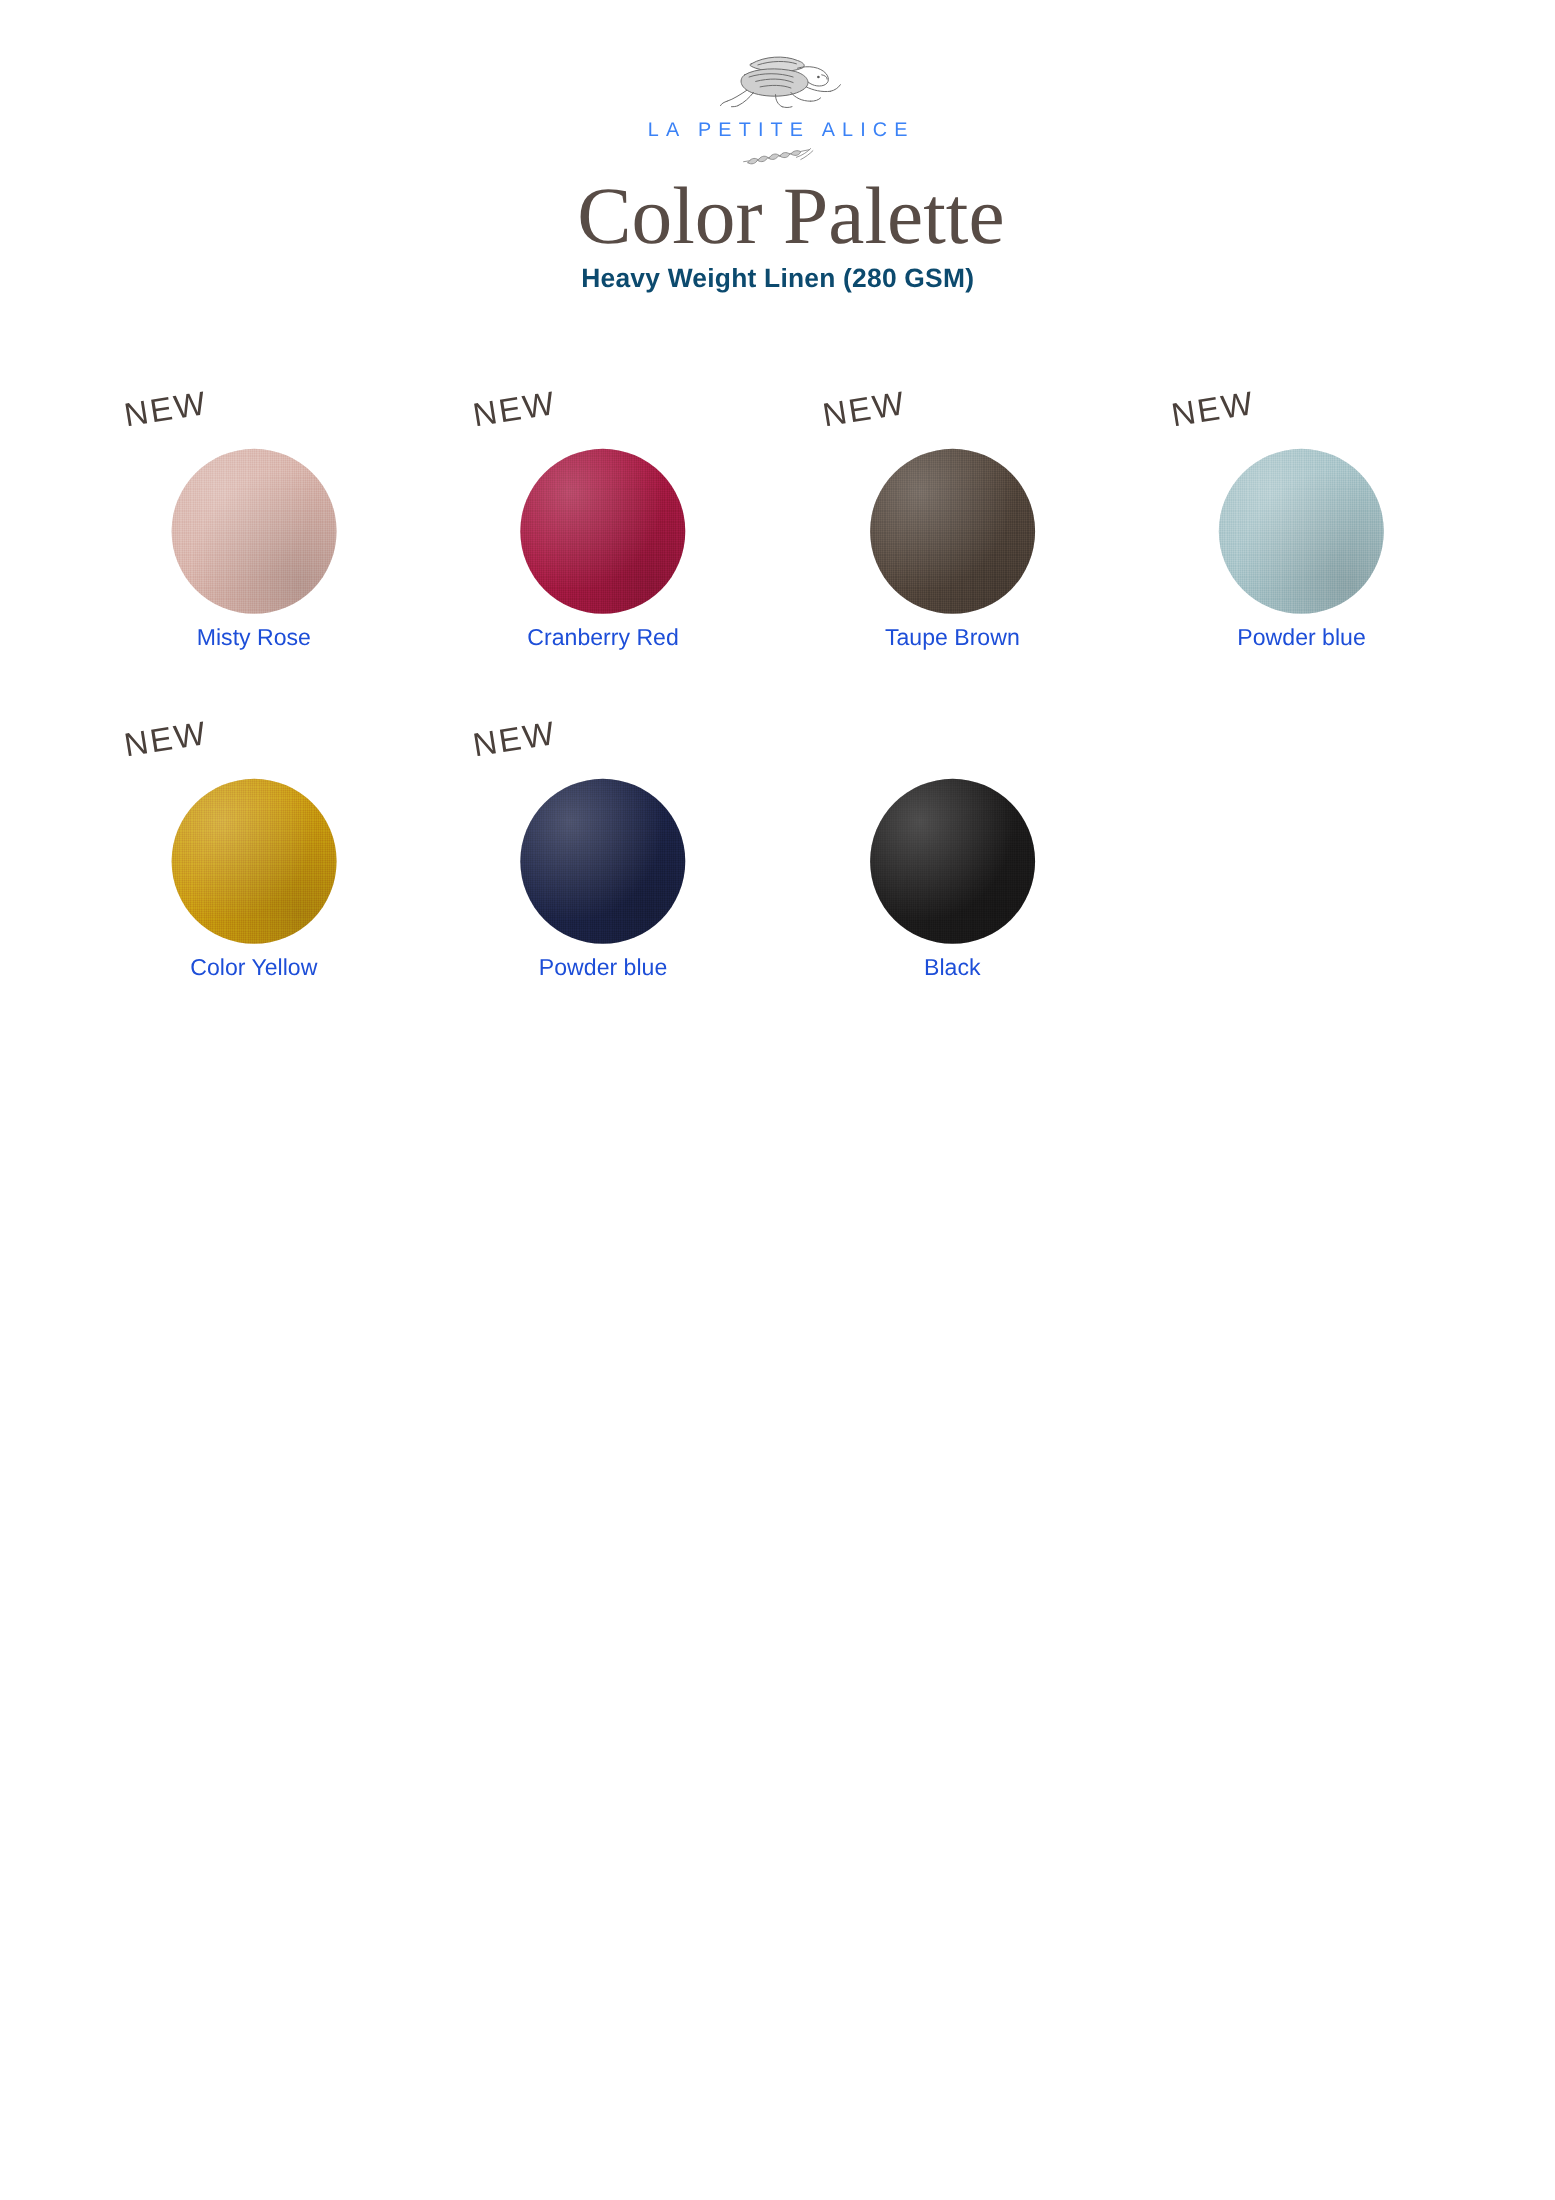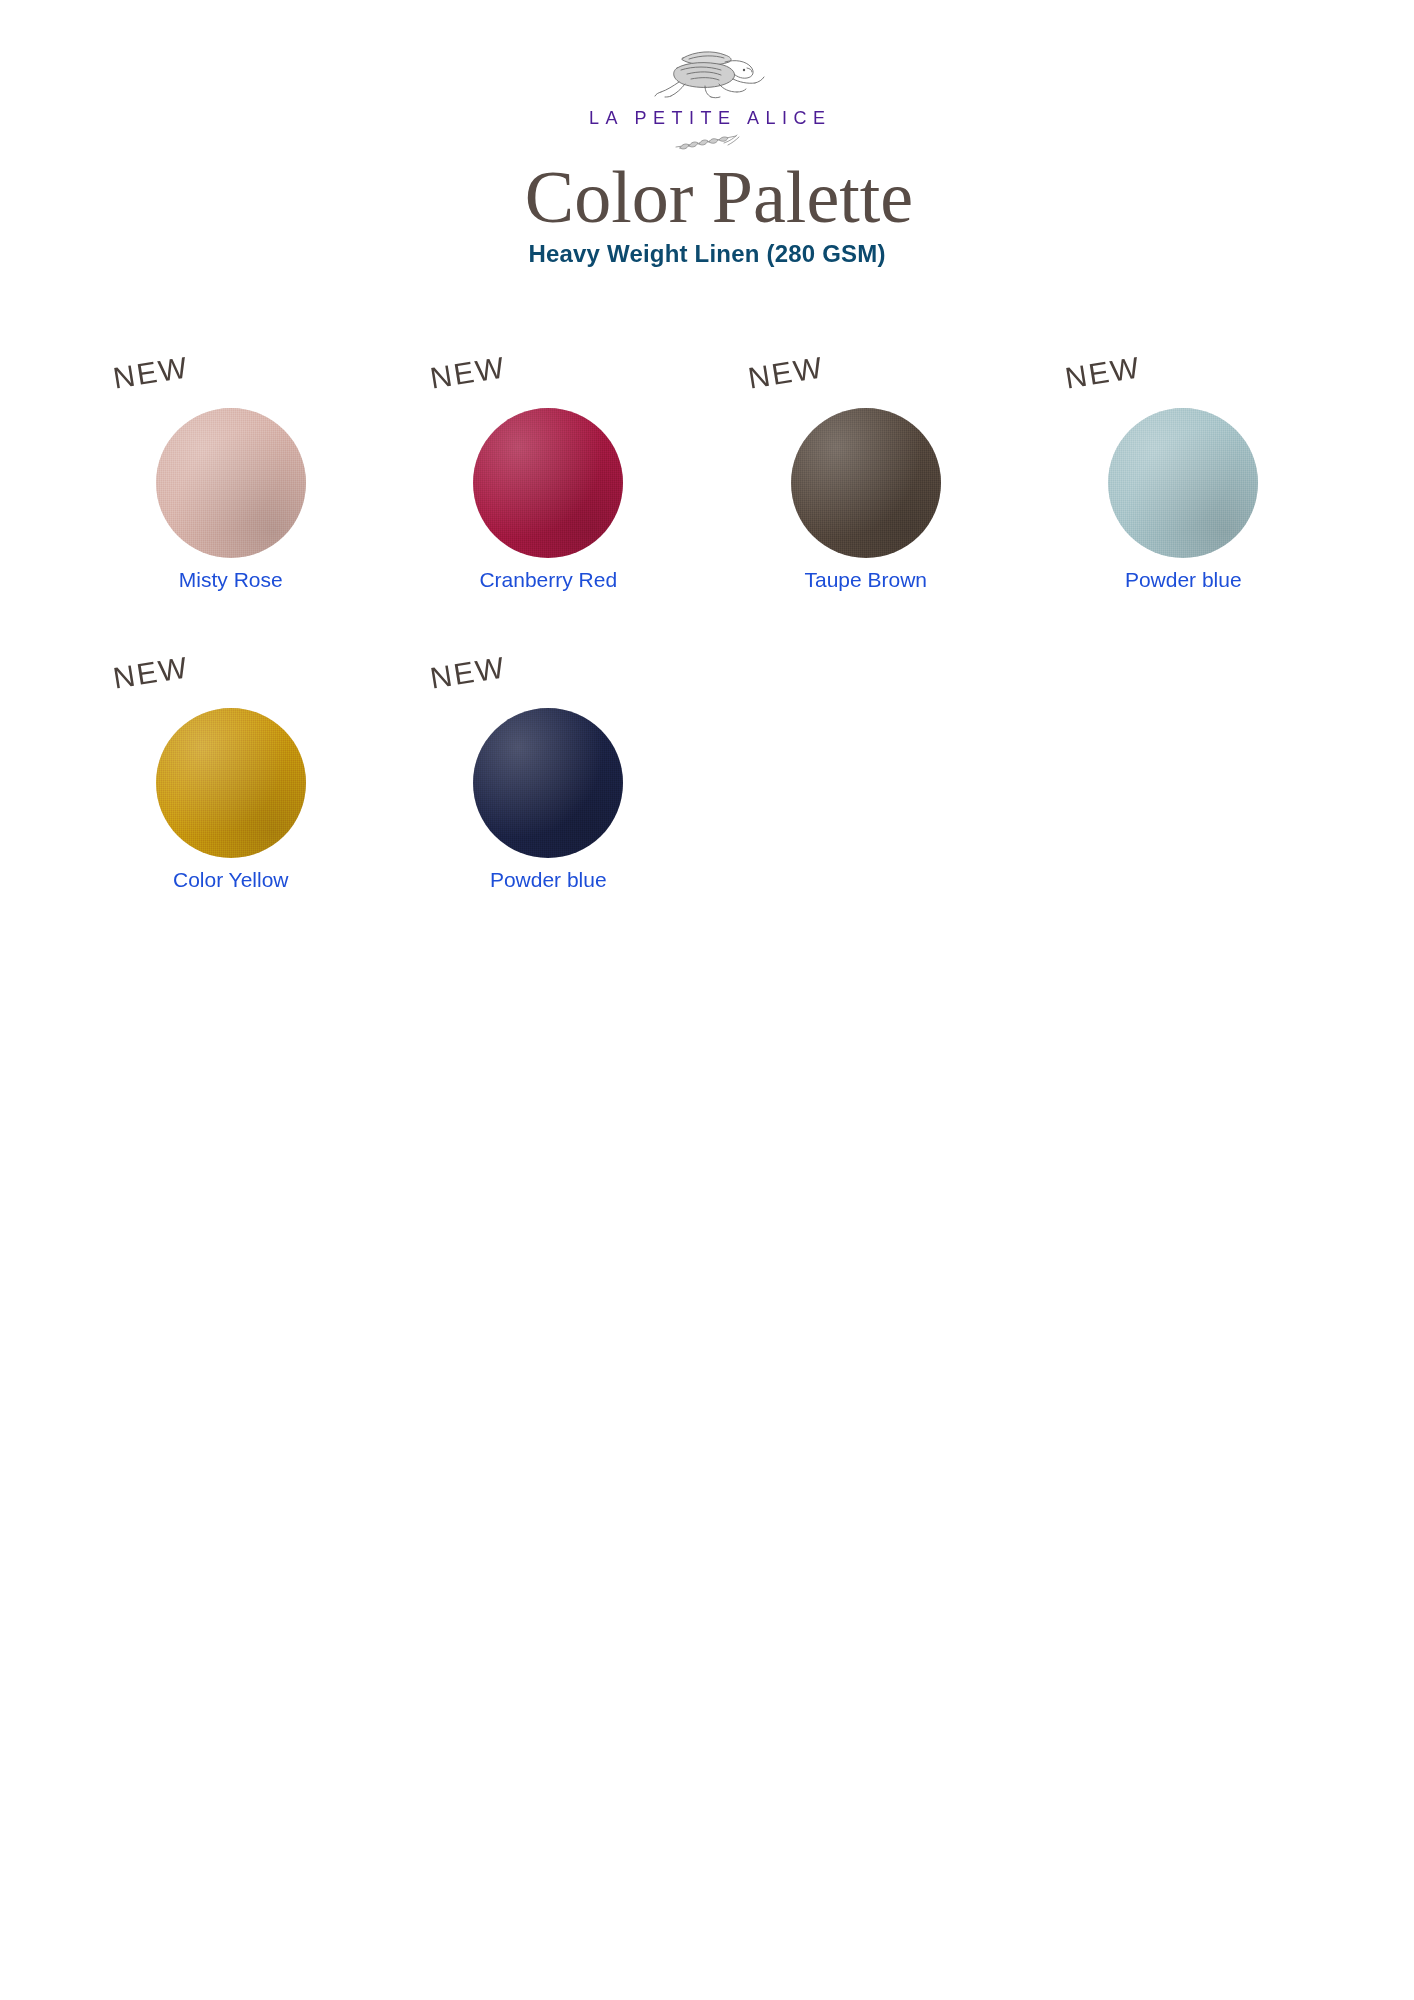--- a/index.html
+++ b/index.html
@@ -28,21 +28,21 @@
   .brand-hare {
     width: 120px;
     height: 56px;
     display: block;
   }
   .brand-name {
     margin-top: 6px;
     font-family: "Liberation Sans", sans-serif;
     font-size: 18px;
     letter-spacing: 6.5px;
-    color: #4c1d95;
+    color: #3b82f6;
     text-indent: 6.5px;
     font-weight: 400;
   }
   .brand-sprig {
     margin-top: 4px;
     width: 70px;
     height: 22px;
     display: block;
   }
 
@@ -238,15 +238,22 @@
   </div>
 
   <div class="cell">
     <div class="new-badge">NEW</div>
     <div class="swatch-wrap">
       <div class="swatch" style="background: rgb(27, 34, 68);"></div>
     </div>
     <div class="swatch-label">Powder blue</div>
   </div>
 
+  <div class="cell">
+
+    <div class="swatch-wrap">
+      <div class="swatch" style="background: rgb(28, 27, 27);"></div>
+    </div>
+    <div class="swatch-label">Black</div>
+  </div>
 
 
 </div>
 
 </body></html>

